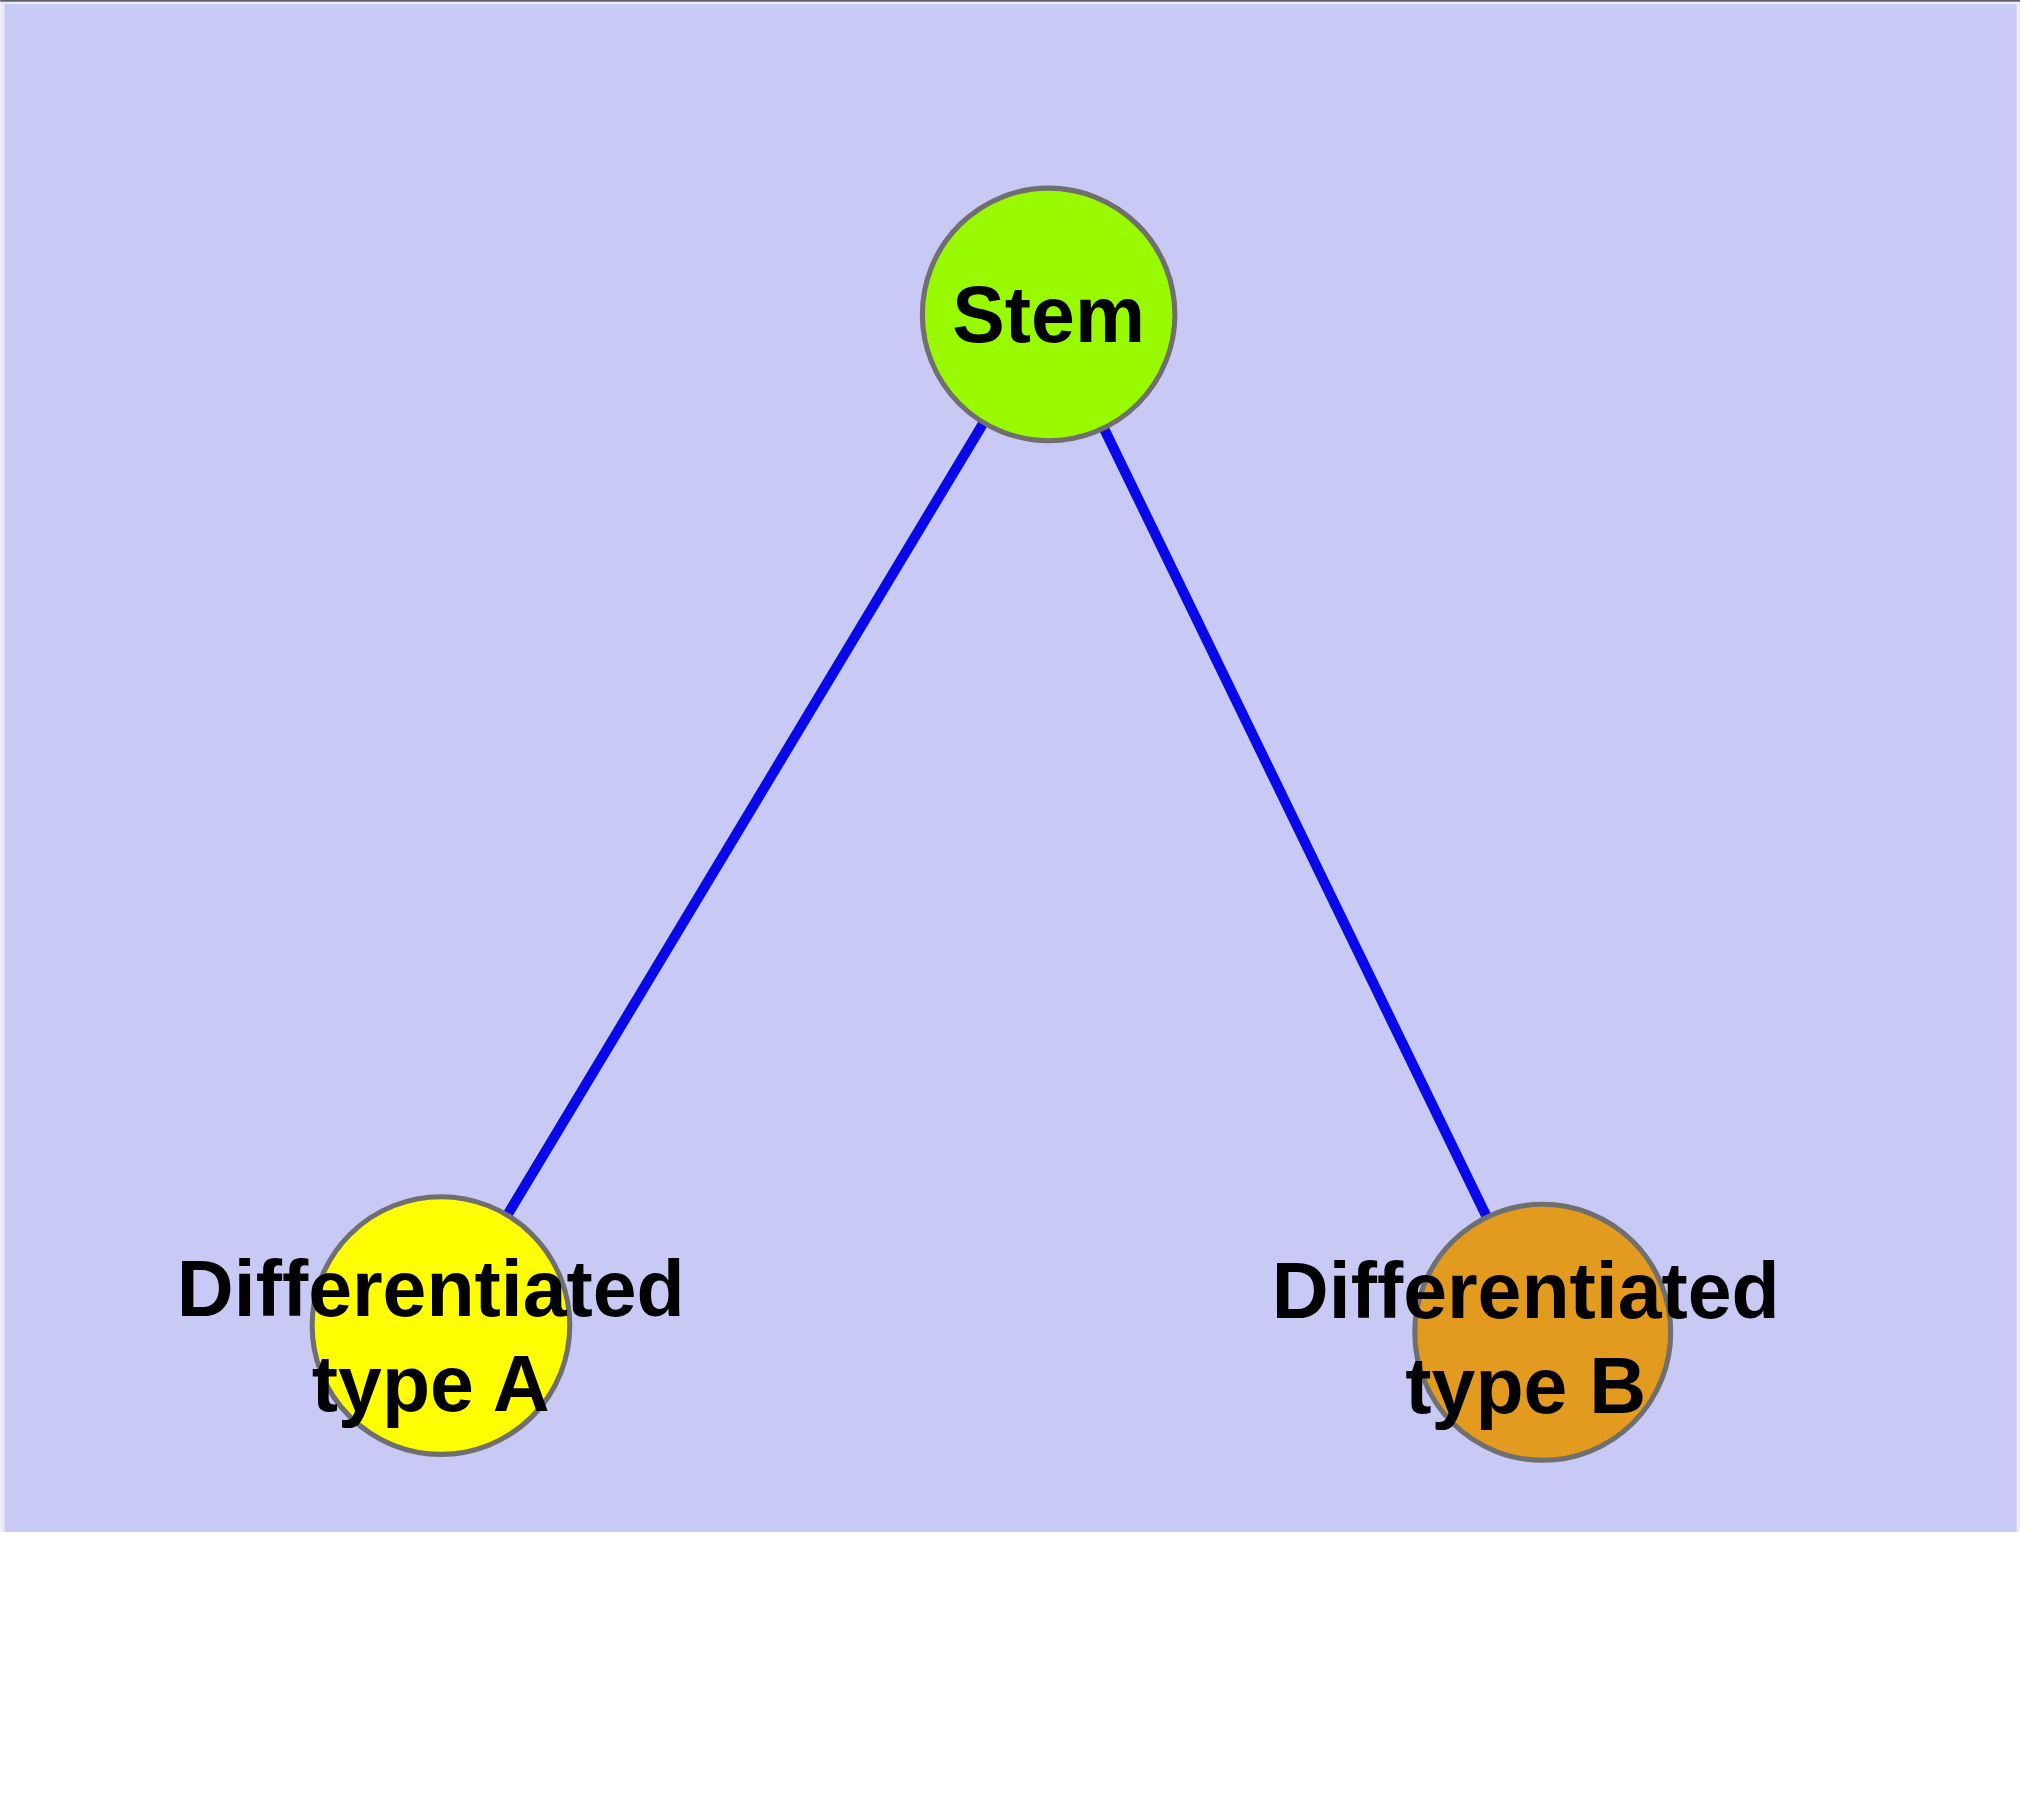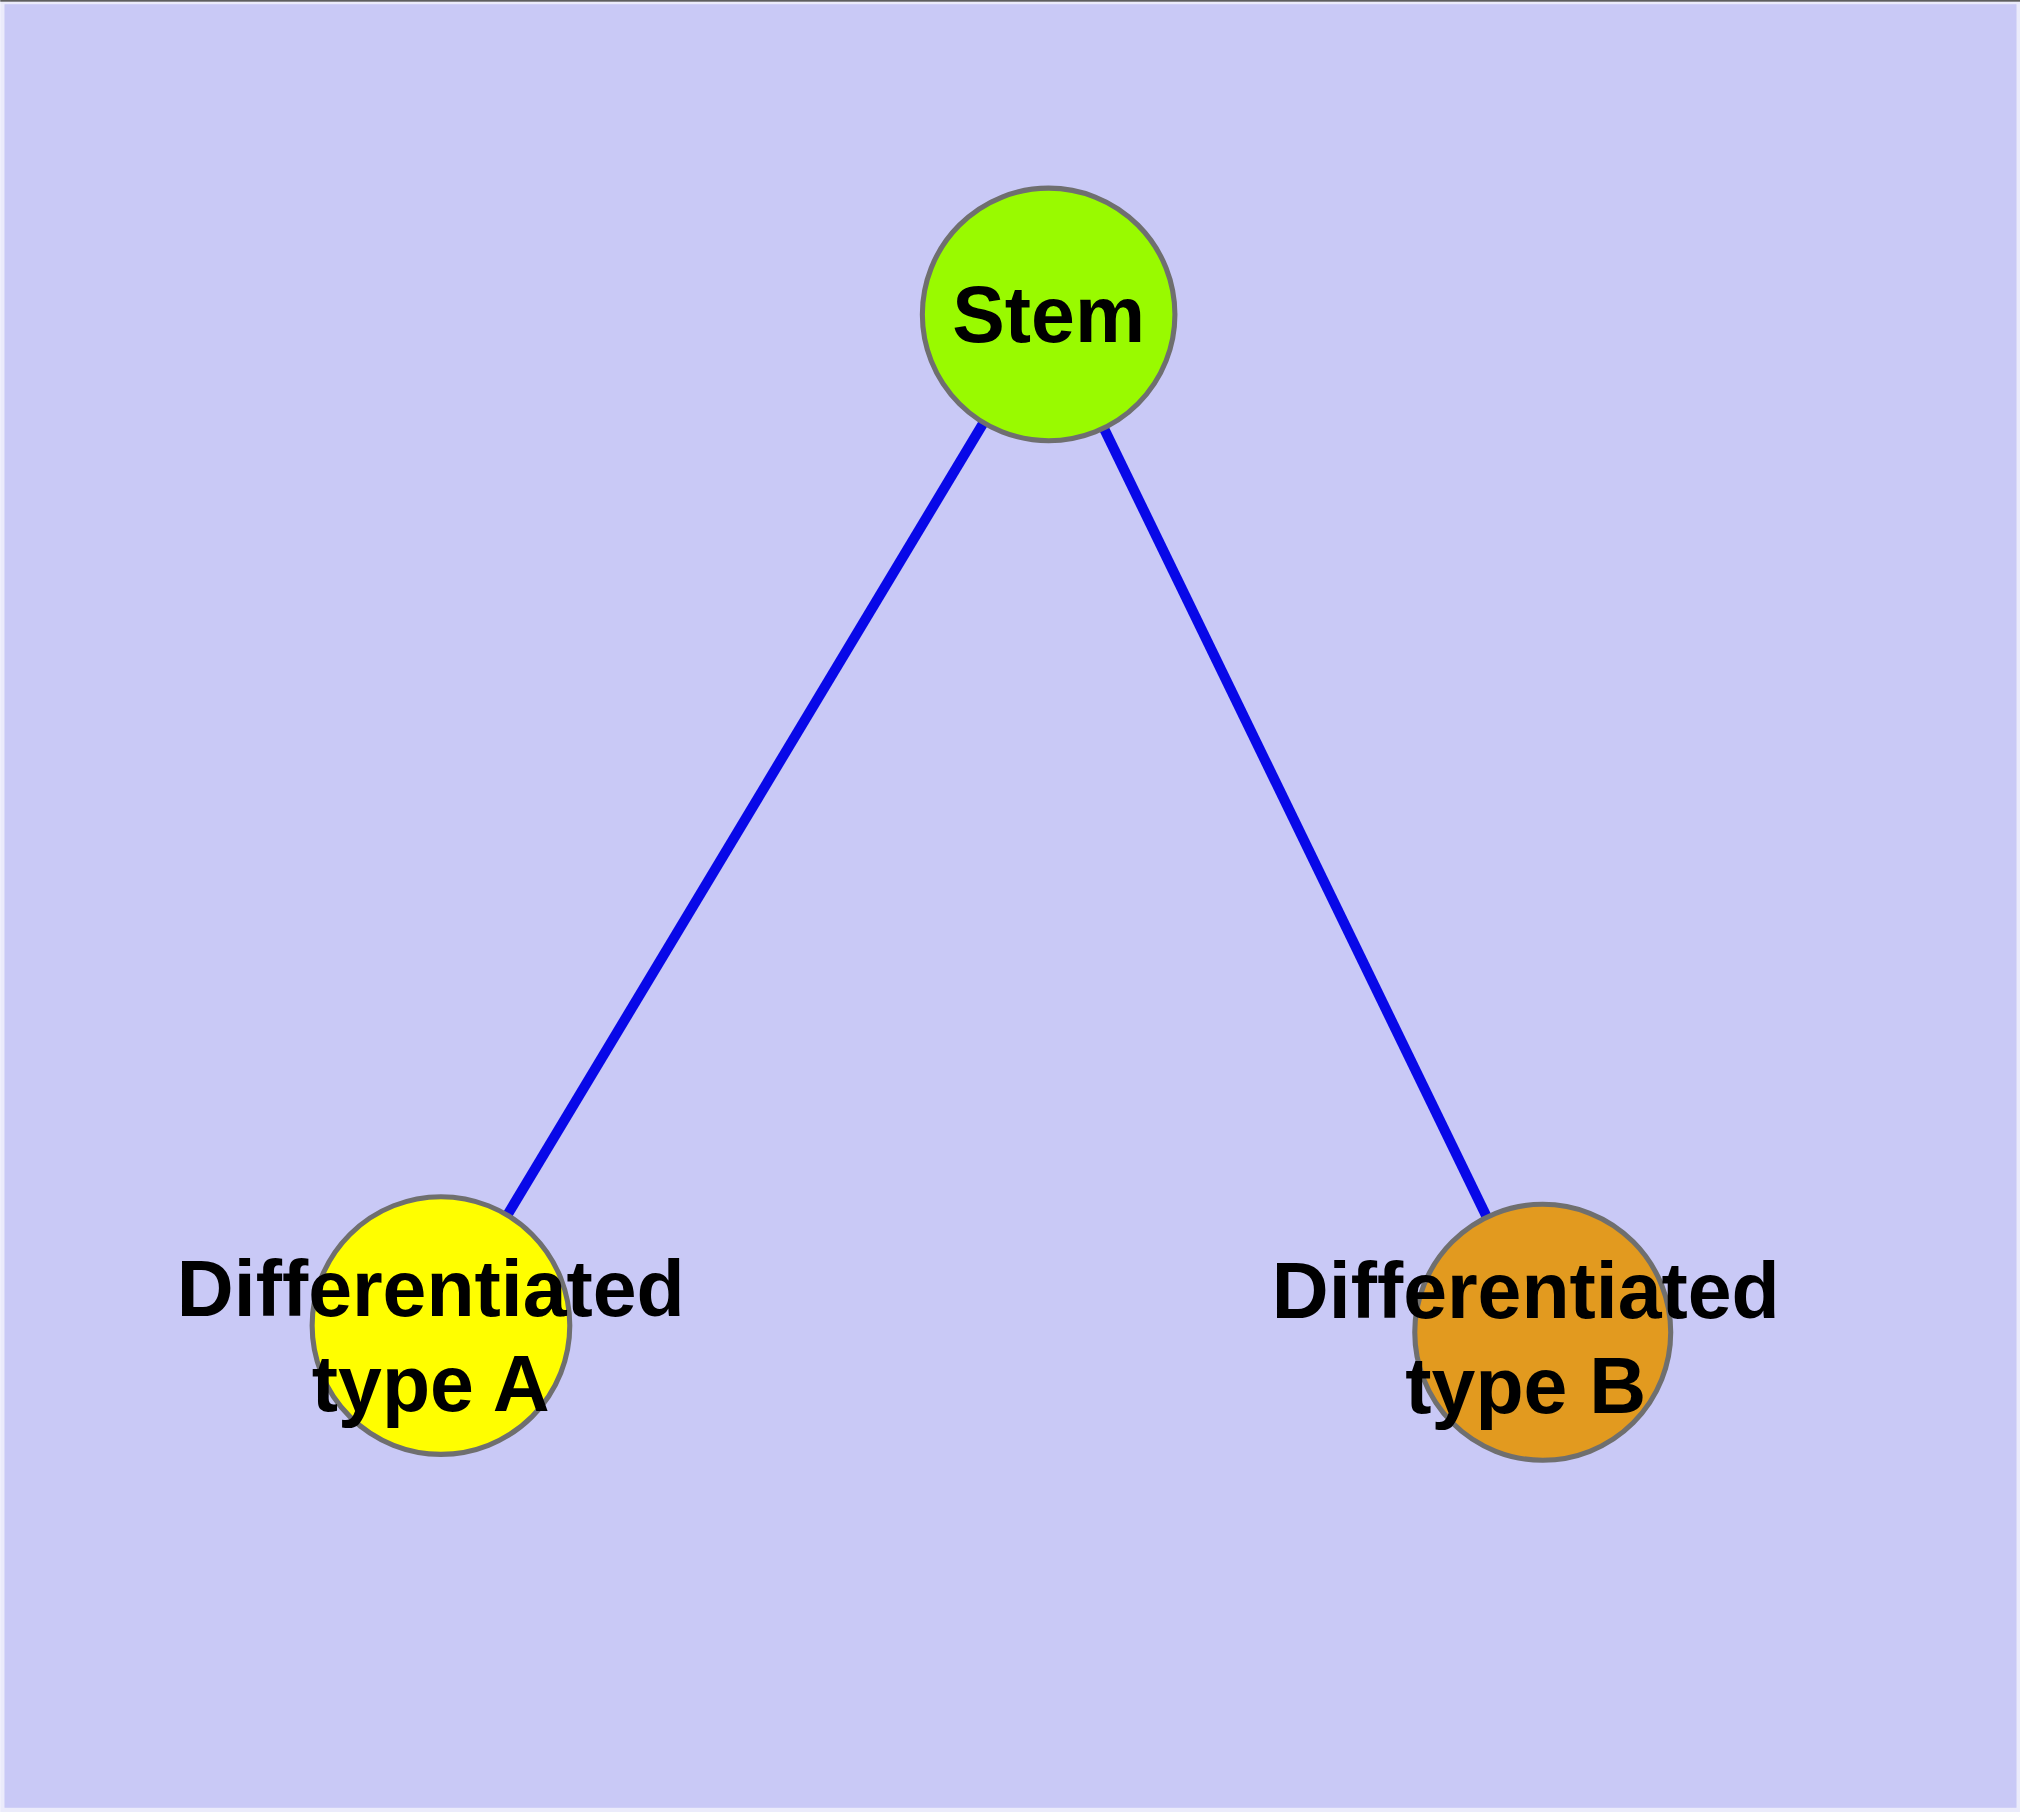--- a/index.html
+++ b/index.html
@@ -4,21 +4,21 @@
 <style>
   html, body {
     margin: 0;
     padding: 0;
     background: #ffffff;
     font-family: "Liberation Sans", "DejaVu Sans", sans-serif;
   }
   .stage {
     position: relative;
     width: 2021px;
-    height: 1812px;
+    height: 1532px;
     overflow: hidden;
   }
   svg { display: block; }
   .node-label {
     font-family: "Liberation Sans", "DejaVu Sans", sans-serif;
     font-weight: bold;
     font-size: 93px;
     fill: #000000;
   }
 </style>

